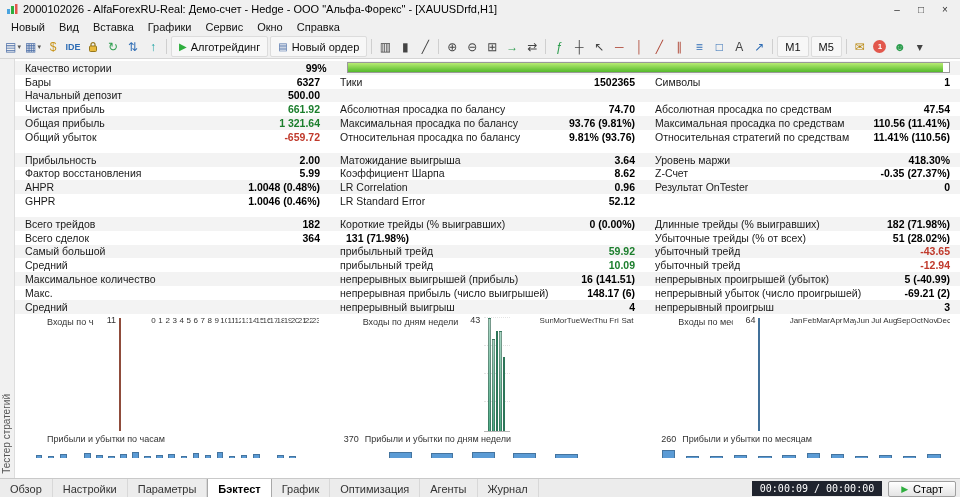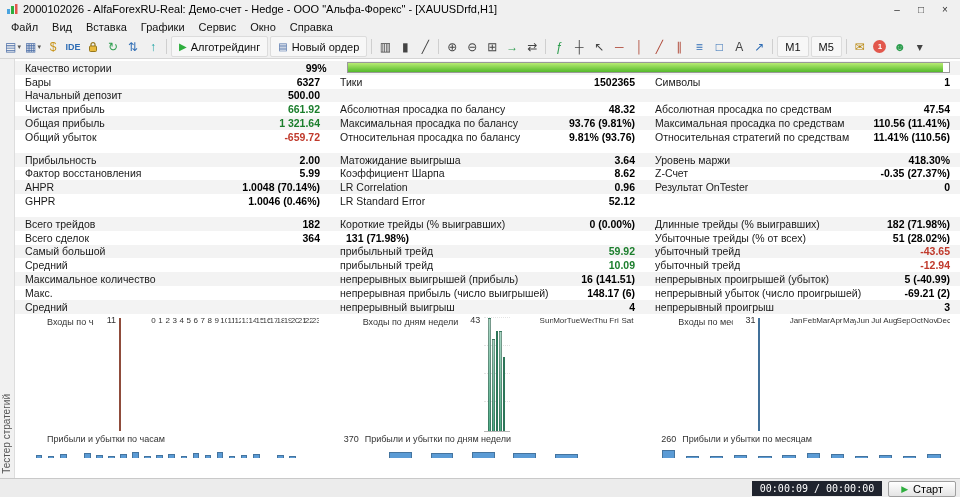--- a/index.html
+++ b/index.html
@@ -68,21 +68,21 @@
   </svg>
   <span>2000102026 - AlfaForexRU-Real: Демо-счет - Hedge - ООО "Альфа-Форекс" - [XAUUSDrfd,H1]</span>
   <div class="win-controls">
     <span class="win-btn">–</span>
     <span class="win-btn">□</span>
     <span class="win-btn">×</span>
   </div>
 </div>
 
 <div class="menubar">
-    <div class="menu-item">Файл</div>
+    <div class="menu-item">Новый</div>
     <div class="menu-item">Вид</div>
     <div class="menu-item">Вставка</div>
     <div class="menu-item">Графики</div>
     <div class="menu-item">Сервис</div>
     <div class="menu-item">Окно</div>
     <div class="menu-item">Справка</div>
   </div>
 
 <div class="toolbar">
     <div class="ticon">
@@ -250,21 +250,21 @@
             <div class="sval"></div>
           </div>
         </div>
         <div class="srow">
           <div class="sgroup">
             <div class="slabel">Чистая прибыль</div>
             <div class="sval pos">661.92</div>
           </div>
           <div class="sgroup">
             <div class="slabel">Абсолютная просадка по балансу</div>
-            <div class="sval">48.32</div>
+            <div class="sval">74.70</div>
           </div>
           <div class="sgroup">
             <div class="slabel">Абсолютная просадка по средствам</div>
             <div class="sval">47.54</div>
           </div>
         </div>
         <div class="srow shade">
           <div class="sgroup">
             <div class="slabel">Общая прибыль</div>
             <div class="sval pos">1 321.64</div>
@@ -317,21 +317,21 @@
             <div class="sval">8.62</div>
           </div>
           <div class="sgroup">
             <div class="slabel">Z-Счет</div>
             <div class="sval">-0.35 (27.37%)</div>
           </div>
         </div>
         <div class="srow shade">
           <div class="sgroup">
             <div class="slabel">AHPR</div>
-            <div class="sval">1.0048 (70.14%)</div>
+            <div class="sval">1.0048 (0.48%)</div>
           </div>
           <div class="sgroup">
             <div class="slabel">LR Correlation</div>
             <div class="sval">0.96</div>
           </div>
           <div class="sgroup">
             <div class="slabel">Результат OnTester</div>
             <div class="sval">0</div>
           </div>
         </div>
@@ -593,21 +593,21 @@
             <span>Tue</span>
             <span>Wed</span>
             <span>Thu</span>
             <span>Fri</span>
             <span>Sat</span>
           </div>
         </div>
         <div class="chart">
           <div class="chart-title">Входы по месяцам</div>
           <div class="plot">
-            <div class="ymax">31</div>
+            <div class="ymax">64</div>
             <div class="grid" style="bottom: 25%;"></div>
             <div class="grid" style="bottom: 50%;"></div>
             <div class="grid" style="bottom: 75%;"></div>
             <div class="grid" style="bottom: 100%;"></div>
             <div class="bars">
               <div class="barcol">
                 <div class="bar" style="height: 100%; background-color: rgb(91, 155, 213);"></div>
               </div>
               <div class="barcol">
                 <div class="bar" style="height: 14.2857%; background-color: rgb(91, 155, 213);"></div>
@@ -800,20 +800,30 @@
             <div class="barcol">
               <div class="bbar" style="height: 4px;"></div>
             </div>
           </div>
         </div>
       </div>
   </div>
 </div>
 
 <div class="tabbar">
+  <div style="display:flex">
+      <div class="tab">Обзор</div>
+      <div class="tab">Настройки</div>
+      <div class="tab">Параметры</div>
+      <div class="tab active">Бэктест</div>
+      <div class="tab">График</div>
+      <div class="tab">Оптимизация</div>
+      <div class="tab">Агенты</div>
+      <div class="tab">Журнал</div>
+    </div>
   <div class="tab-right">
     <span class="time-chip">00:00:09 / 00:00:00</span>
     <span class="start-btn">
       <span class="play">▶</span>
       <span>Старт</span>
     </span>
   </div>
 </div>
 
 </body></html>

